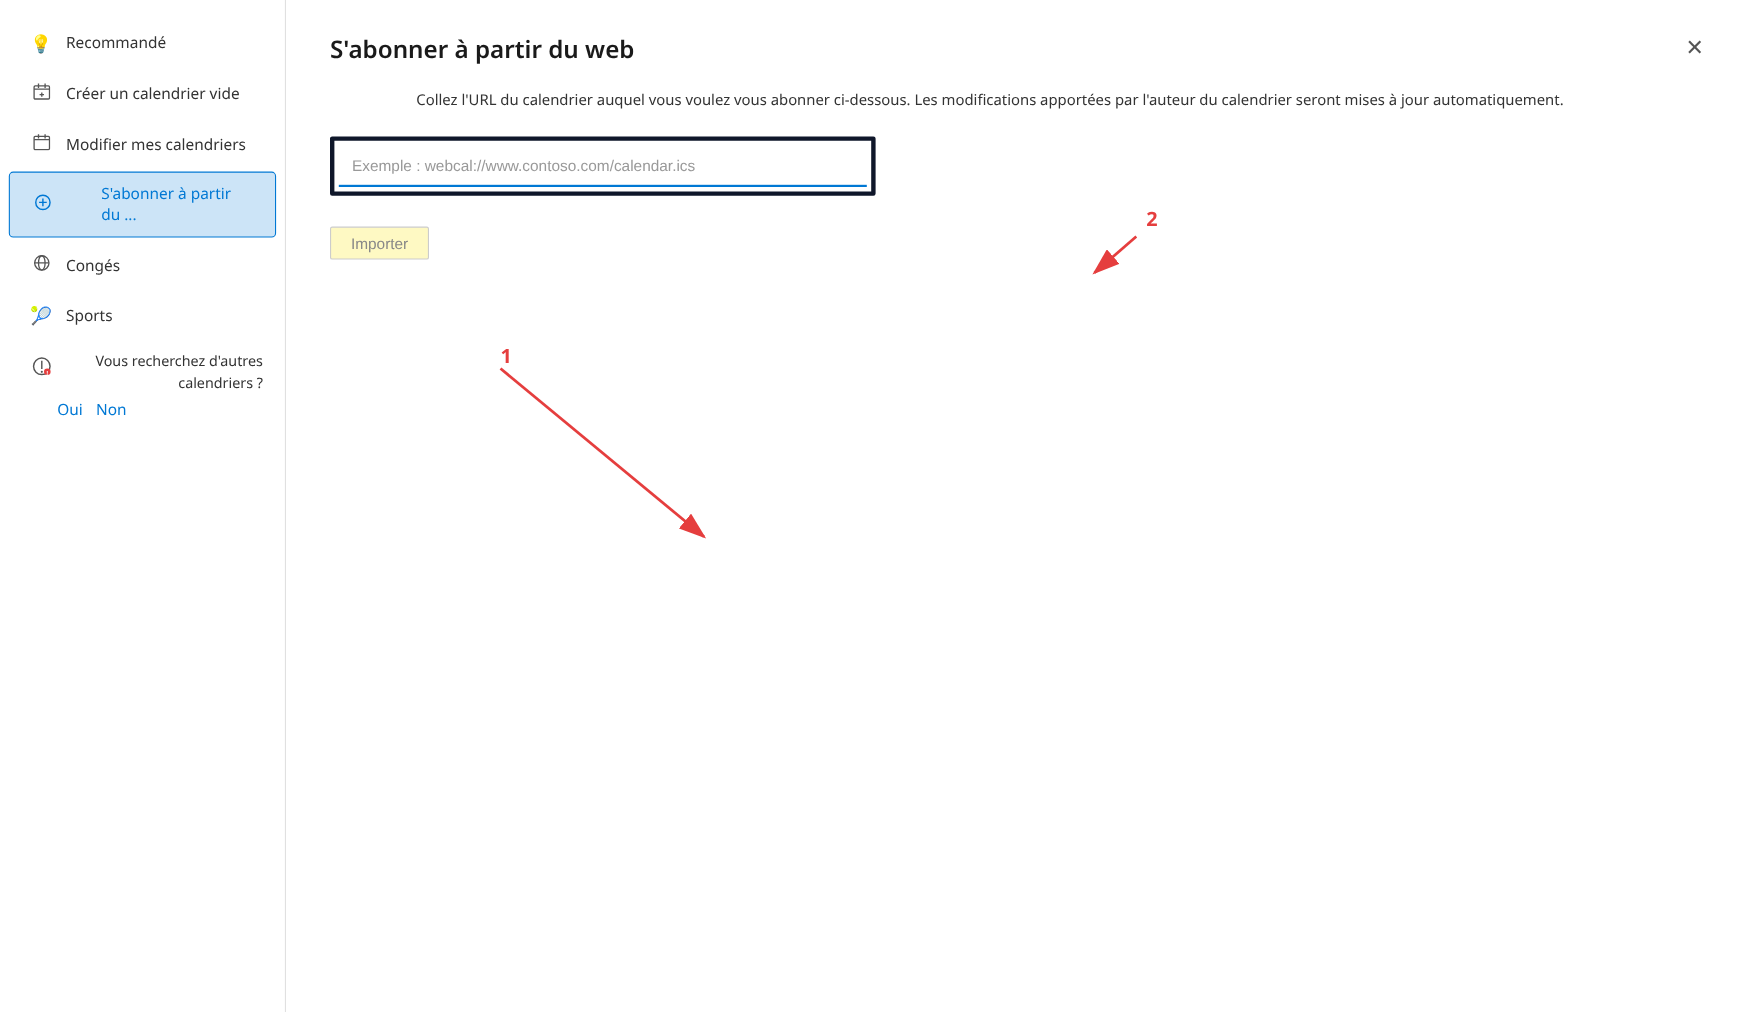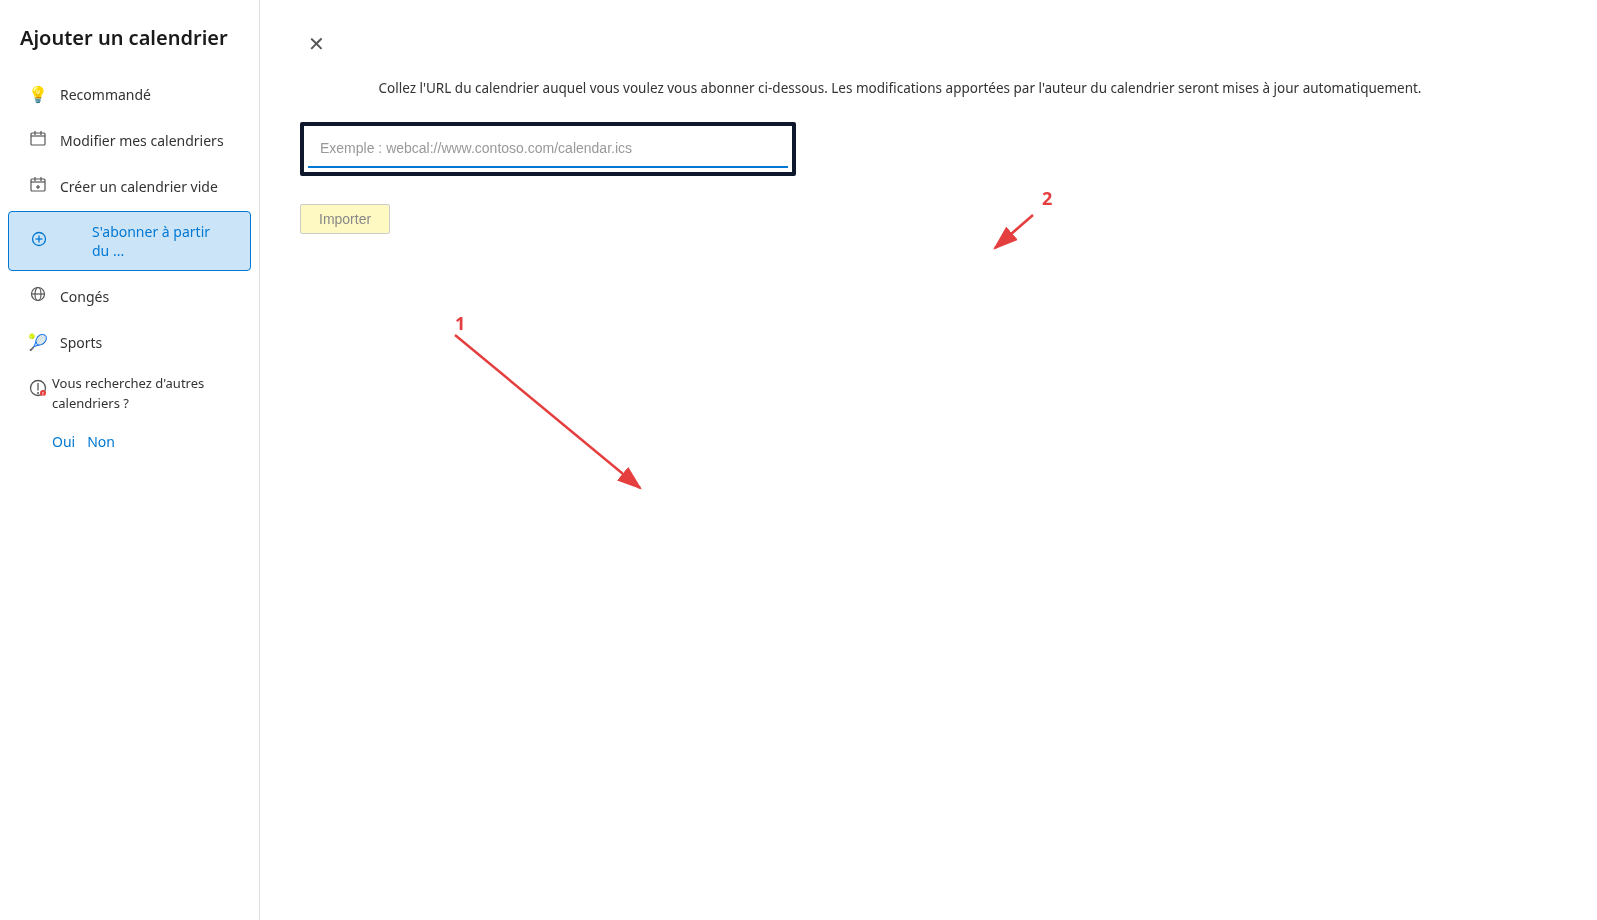--- a/index.html
+++ b/index.html
@@ -58,26 +58,27 @@
 
     .sidebar-item-label {
       font-size: 14px;
     }
 
     .sidebar-search-more {
       padding: 10px 20px;
       font-size: 13px;
       color: #333;
       line-height: 1.5;
+      text-align: right;
     }
 
     .sidebar-search-more .links {
       display: flex;
       gap: 12px;
-      margin-top: 18px;
+      margin-top: 4px;
     }
 
     .sidebar-search-more .links a {
       color: #0078d4;
       cursor: pointer;
       text-decoration: none;
       font-size: 14px;
     }
 
     
@@ -162,51 +163,50 @@
       left: 0;
       width: 100%;
       height: 100%;
       pointer-events: none;
     }
   </style>
 </head>
 <body>
 
 <div class="sidebar">
-  <div class="sidebar-title">Ajouter un calendrier</div>
 
   <div class="sidebar-item">
     <span class="icon">💡</span>
     <span class="sidebar-item-label">Recommandé</span>
-  </div>
-
-  <div class="sidebar-item">
-    <span class="icon">
-      <svg width="16" height="16" viewBox="0 0 16 16" fill="none" xmlns="http://www.w3.org/2000/svg">
-        <rect x="1" y="3" width="14" height="12" rx="1" stroke="#555" stroke-width="1.2" fill="none"></rect>
-        <line x1="1" y1="6" x2="15" y2="6" stroke="#555" stroke-width="1.2"></line>
-        <line x1="5" y1="1" x2="5" y2="5" stroke="#555" stroke-width="1.2"></line>
-        <line x1="11" y1="1" x2="11" y2="5" stroke="#555" stroke-width="1.2"></line>
-      </svg>
-    </span>
-    <span class="sidebar-item-label">Modifier mes calendriers</span>
   </div>
 
   <div class="sidebar-item">
     <span class="icon">
       <svg width="16" height="16" viewBox="0 0 16 16" fill="none" xmlns="http://www.w3.org/2000/svg">
         <rect x="1" y="3" width="14" height="12" rx="1" stroke="#555" stroke-width="1.2" fill="none"></rect>
         <line x1="1" y1="6" x2="15" y2="6" stroke="#555" stroke-width="1.2"></line>
         <line x1="5" y1="1" x2="5" y2="5" stroke="#555" stroke-width="1.2"></line>
         <line x1="11" y1="1" x2="11" y2="5" stroke="#555" stroke-width="1.2"></line>
         <line x1="8" y1="9" x2="8" y2="13" stroke="#555" stroke-width="1.2"></line>
         <line x1="6" y1="11" x2="10" y2="11" stroke="#555" stroke-width="1.2"></line>
       </svg>
     </span>
     <span class="sidebar-item-label">Créer un calendrier vide</span>
+  </div>
+
+  <div class="sidebar-item">
+    <span class="icon">
+      <svg width="16" height="16" viewBox="0 0 16 16" fill="none" xmlns="http://www.w3.org/2000/svg">
+        <rect x="1" y="3" width="14" height="12" rx="1" stroke="#555" stroke-width="1.2" fill="none"></rect>
+        <line x1="1" y1="6" x2="15" y2="6" stroke="#555" stroke-width="1.2"></line>
+        <line x1="5" y1="1" x2="5" y2="5" stroke="#555" stroke-width="1.2"></line>
+        <line x1="11" y1="1" x2="11" y2="5" stroke="#555" stroke-width="1.2"></line>
+      </svg>
+    </span>
+    <span class="sidebar-item-label">Modifier mes calendriers</span>
   </div>
 
   <div class="sidebar-item active">
     <span class="icon">
       <svg width="16" height="16" viewBox="0 0 16 16" fill="none" xmlns="http://www.w3.org/2000/svg">
         <circle cx="8" cy="8" r="6.5" stroke="#0078d4" stroke-width="1.3" fill="none"></circle>
         <line x1="8" y1="4.5" x2="8" y2="11.5" stroke="#0078d4" stroke-width="1.3"></line>
         <line x1="4.5" y1="8" x2="11.5" y2="8" stroke="#0078d4" stroke-width="1.3"></line>
       </svg>
     </span>
@@ -244,20 +244,21 @@
     <div style="font-size:13px; color:#333;">Vous recherchez d'autres calendriers ?</div>
     <div class="links">
       <a>Oui</a>
       <a>Non</a>
     </div>
   </div>
 </div>
 
 <div class="main">
   <div class="main-header">
+    <h1 class="main-title">S'abonner à partir du web</h1>
     <button class="close-btn">✕</button>
   </div>
 
   <p class="description">Collez l'URL du calendrier auquel vous voulez vous abonner ci-dessous. Les modifications apportées par l'auteur du calendrier seront mises à jour automatiquement.</p>
 
   <div class="url-input-container">
     <input type="text" class="url-input" placeholder="Exemple : webcal://www.contoso.com/calendar.ics" style="">
   </div>
 
   <br>

